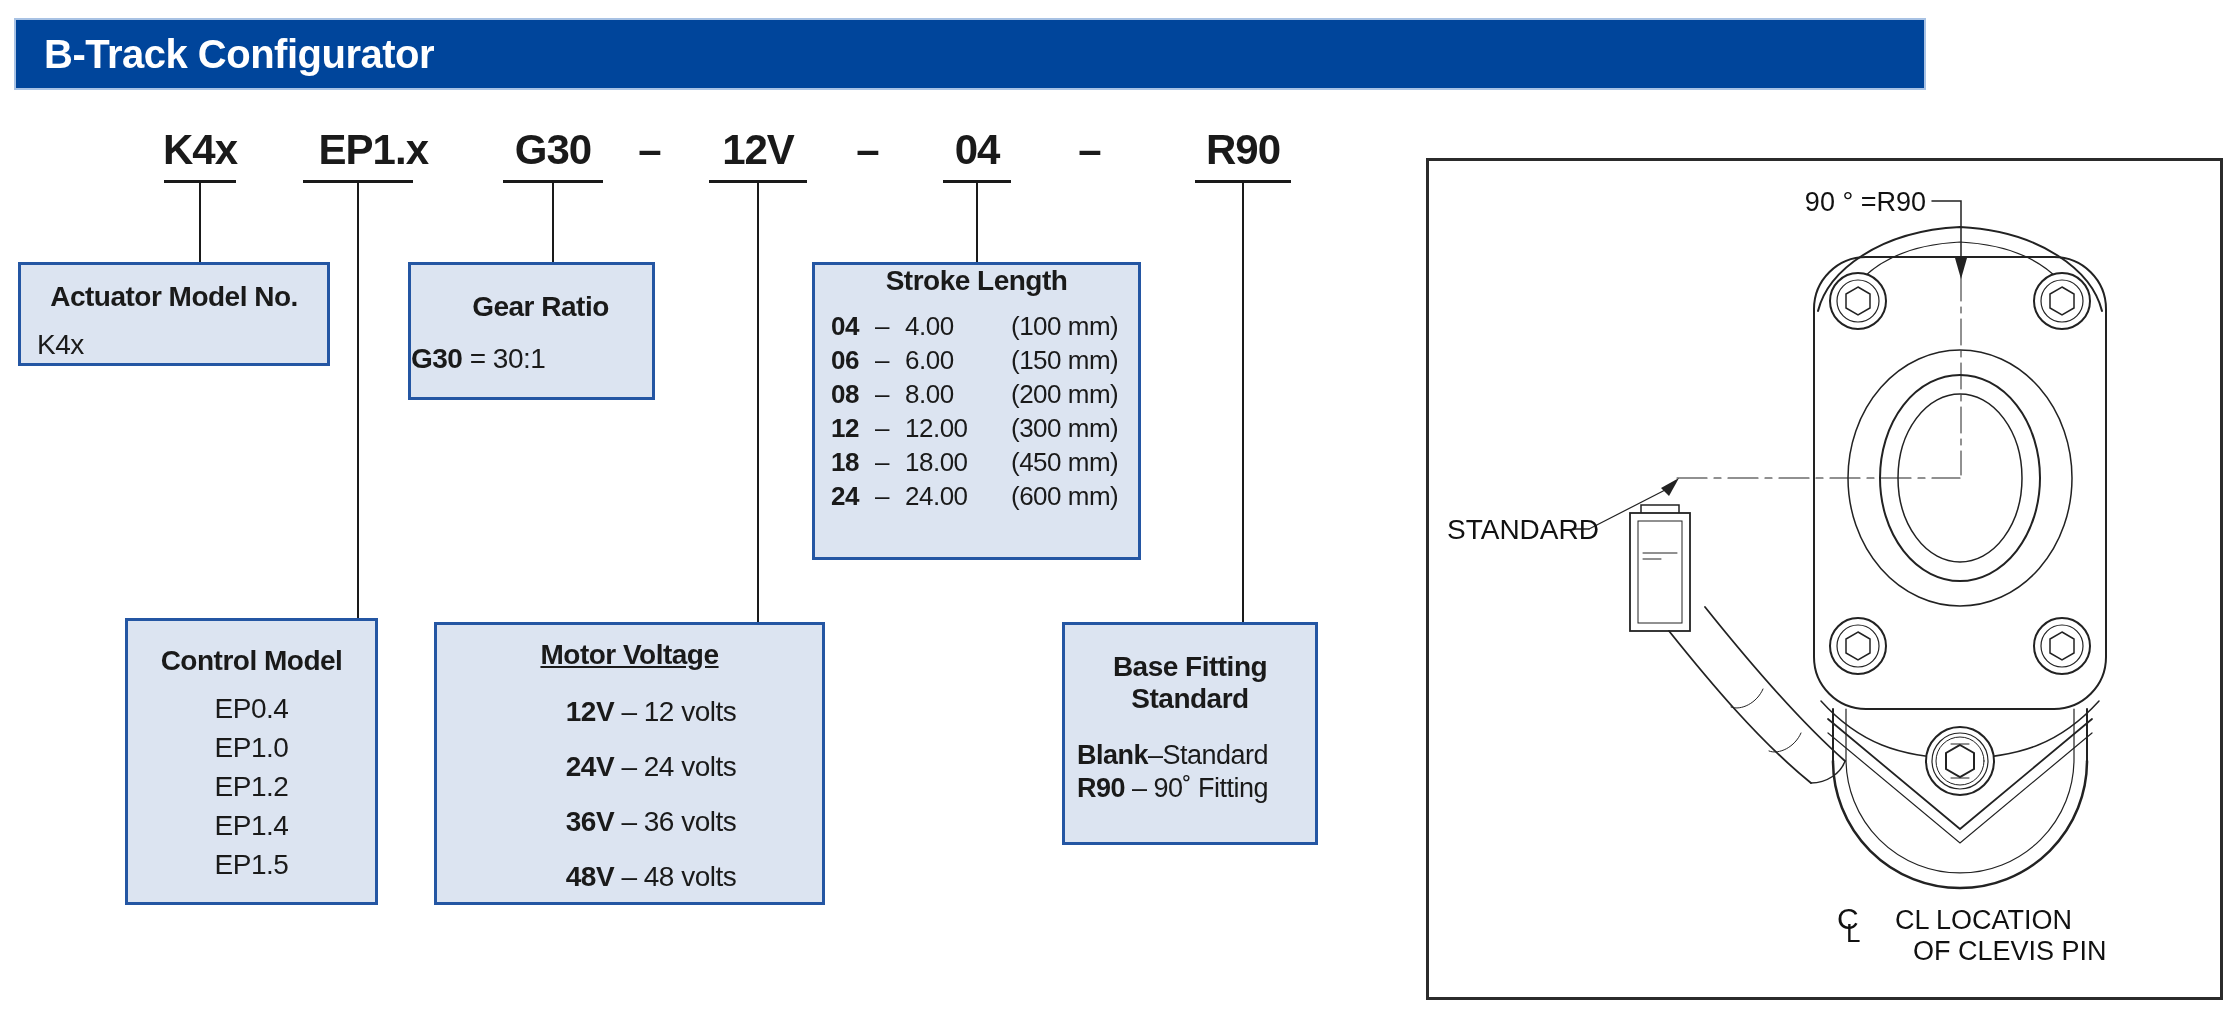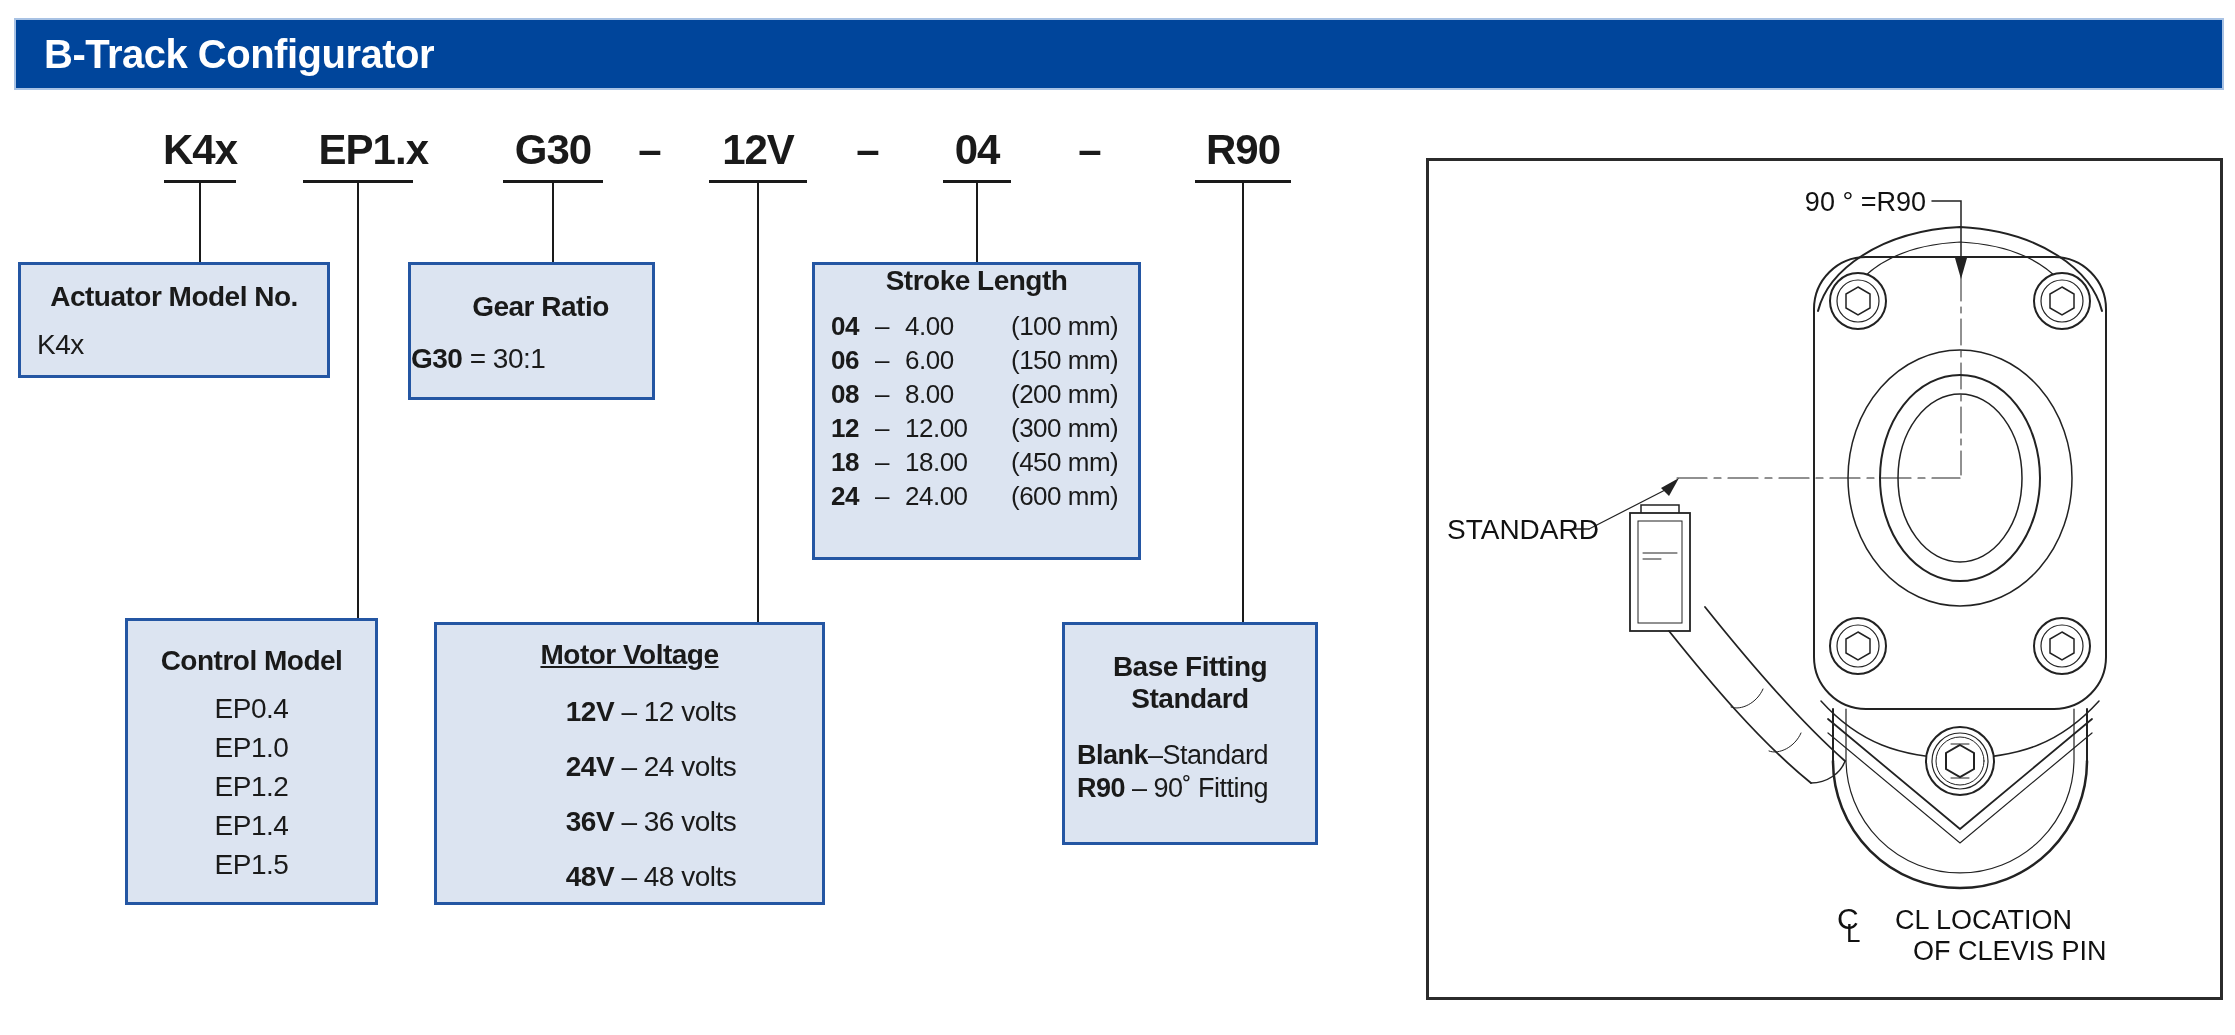--- a/index.html
+++ b/index.html
@@ -1,19 +1,19 @@
 <!DOCTYPE html>
 <html><head>
 <meta charset="utf-8">
 <style>
   html,body{margin:0;padding:0;background:#fff;}
   body{width:2235px;height:1035px;position:relative;overflow:hidden;
        font-family:"Liberation Sans",sans-serif;color:#1a1a1a;}
   
-  .hdr{position:absolute;left:14px;top:18px;width:2210px;height:72px;
+  .hdr{position:absolute;left:14px;top:18px;width:1912px;height:72px;
        background:#00459B;border:2px solid #a8c2e4;box-sizing:border-box;
        display:flex;align-items:center;}
   .hdr .t{color:#fff;font-weight:bold;font-size:40px;letter-spacing:-0.5px;padding-left:28px;}
   
   .seg{position:absolute;top:126px;text-align:center;font-weight:bold;
        font-size:42px;line-height:48px;letter-spacing:-1px;}
   .seg .ul{height:3px;background:#1a1a1a;margin:6px auto 0;}
   #seg-k4x{left:140px;width:120px;} #seg-k4x .ul{width:72px;}
   #seg-ep1x{left:288px;width:140px;text-align:right;} #seg-ep1x .ul{width:110px;}
   #seg-g30{left:483px;width:140px;} #seg-g30 .ul{width:100px;}
@@ -28,21 +28,21 @@
   #vl1{left:199px;top:183px;height:79px;}
   #vl2{left:357px;top:183px;height:435px;}
   #vl3{left:552px;top:183px;height:79px;}
   #vl4{left:757px;top:183px;height:439px;}
   #vl5{left:976px;top:183px;height:79px;}
   #vl6{left:1242px;top:183px;height:439px;}
   
   .ibox{position:absolute;background:#DCE4F1;border:3px solid #2456A3;
         box-sizing:border-box;font-size:28px;letter-spacing:-0.5px;}
   .ibox .ttl{font-weight:bold;font-size:28px;text-align:center;}
-  #bx-act{left:18px;top:262px;width:312px;height:116px;}
+  #bx-act{left:18px;top:262px;width:312px;height:104px;}
   #bx-act .ttl{margin-top:16px;}
   #bx-act .val{margin-top:16px;padding-left:16px;}
   #bx-gear{left:408px;top:262px;width:247px;height:138px;}
   #bx-gear .ttl{margin-top:26px;padding-left:18px;}
   #bx-gear .val{margin-top:20px;text-align:left;}
   #bx-stroke{left:812px;top:262px;width:329px;height:298px;}
   #bx-stroke .ttl{margin-top:0;}
   #bx-stroke .rows{margin-top:12px;padding-left:16px;font-size:26px;}
   .srow{display:flex;line-height:34px;}
   .srow .c{font-weight:bold;width:44px;}

